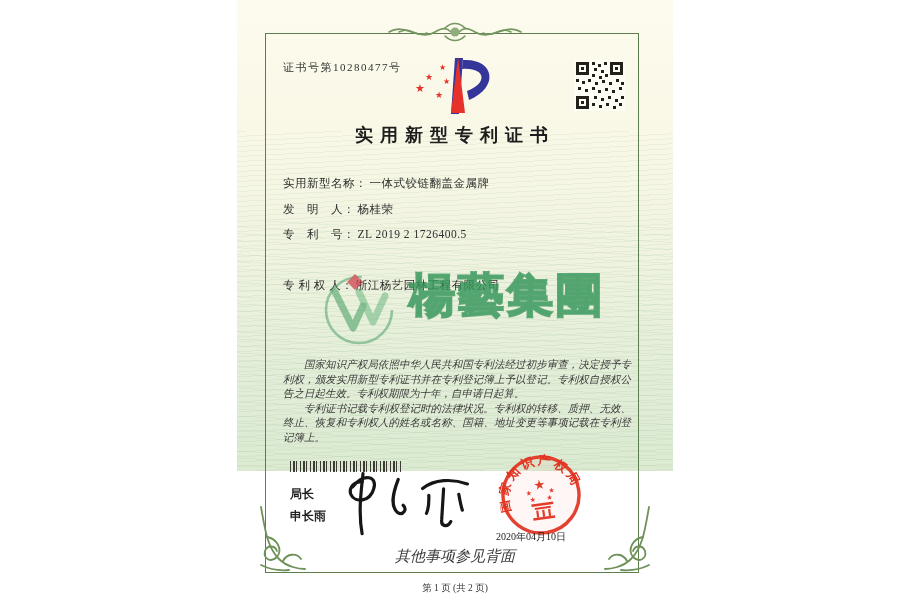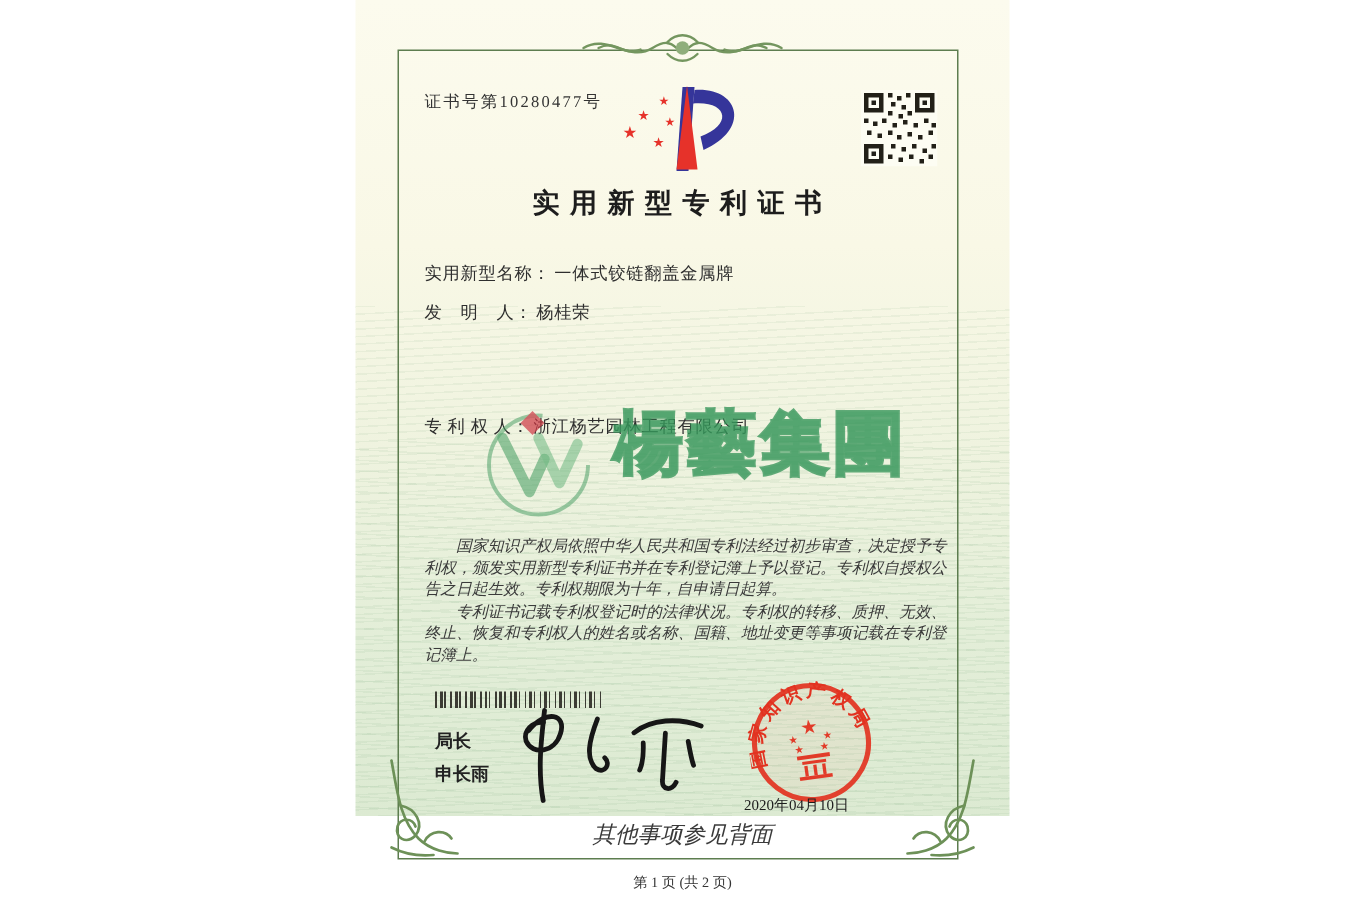--- a/index.html
+++ b/index.html
@@ -1,21 +1,21 @@
 <!DOCTYPE html>
 <html><head>
 <meta charset="utf-8">
 <style>
   html,body{margin:0;padding:0;}
   .canvas{
     position:relative;width:907px;height:604px;background:#ffffff;overflow:hidden;
     font-family:"Liberation Serif","DejaVu Serif",serif;color:#2c2c2c;
   }
   .paper{
-    position:absolute;left:237px;top:0;width:436px;height:544px;
+    position:absolute;left:237px;top:0;width:436px;height:471px;
     background:linear-gradient(180deg,#fcfbee 0%,#f9f8e6 30%,#eff3df 55%,#e3eed8 78%,#dcead2 100%);
   }
   .guilloche{
     position:absolute;left:0;right:0;bottom:0;height:340px;pointer-events:none;
     background:repeating-linear-gradient(177deg,rgba(110,160,115,0.12) 0 1px,rgba(255,255,255,0) 1px 5px);
     opacity:.75;
   }
   .guilloche2{
     position:absolute;left:0;right:0;bottom:0;height:250px;pointer-events:none;
     background:repeating-linear-gradient(183deg,rgba(120,170,125,0.10) 0 1px,rgba(255,255,255,0) 1px 7px);
@@ -169,20 +169,23 @@
     </svg>
 
     <div class="title">实用新型专利证书</div>
 
     <div class="frow" style="top:176px">
       <span class="lbl">实用新型名称</span><span>：</span><span class="val">一体式铰链翻盖金属牌</span>
     </div>
     <div class="frow" style="top:202px">
       <span class="lbl">发　明　人</span><span>：</span><span class="val">杨桂荣</span>
     </div>
+    <div class="frow" style="top:227px">
+      <span class="lbl">专　利　号</span><span>：</span><span class="val">ZL 2019 2 1726400.5</span>
+    </div>
     <div class="frow" style="top:278px">
       <span class="lbl">专 利 权 人</span><span>：</span><span class="val">浙江杨艺园林工程有限公司</span>
     </div>
 
     <div class="body-text">
       <p>国家知识产权局依照中华人民共和国专利法经过初步审查，决定授予专利权，颁发实用新型专利证书并在专利登记簿上予以登记。专利权自授权公告之日起生效。专利权期限为十年，自申请日起算。</p>
       <p>专利证书记载专利权登记时的法律状况。专利权的转移、质押、无效、终止、恢复和专利权人的姓名或名称、国籍、地址变更等事项记载在专利登记簿上。</p>
     </div>
 
     <div class="barcode"></div>

